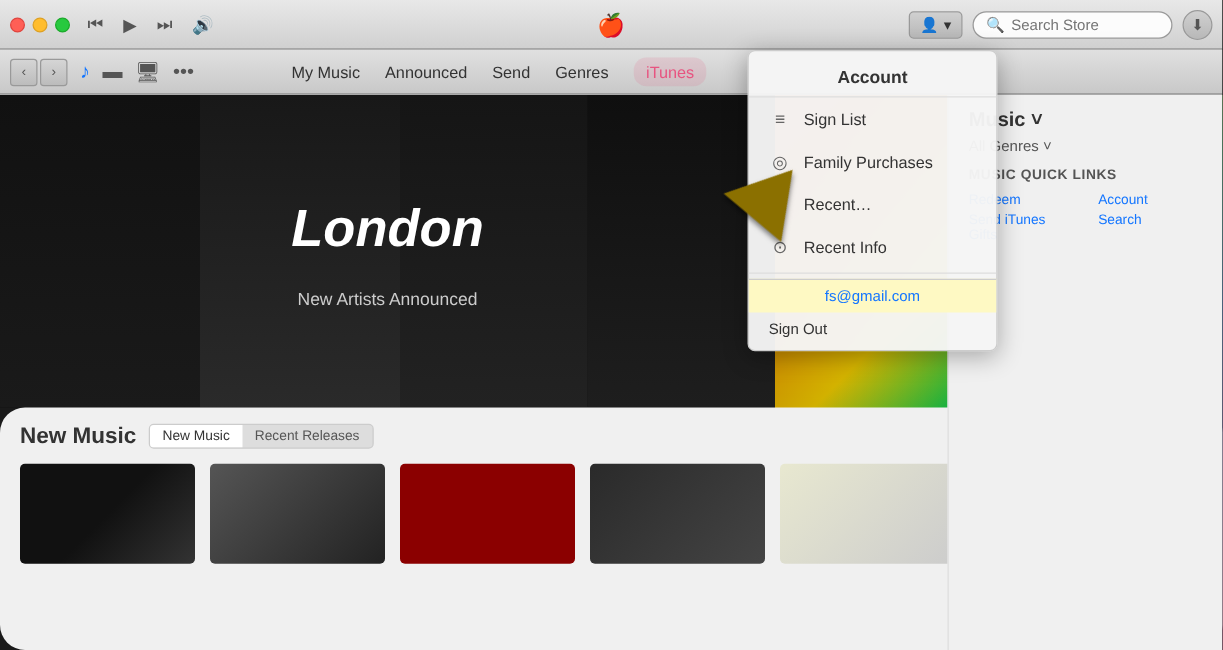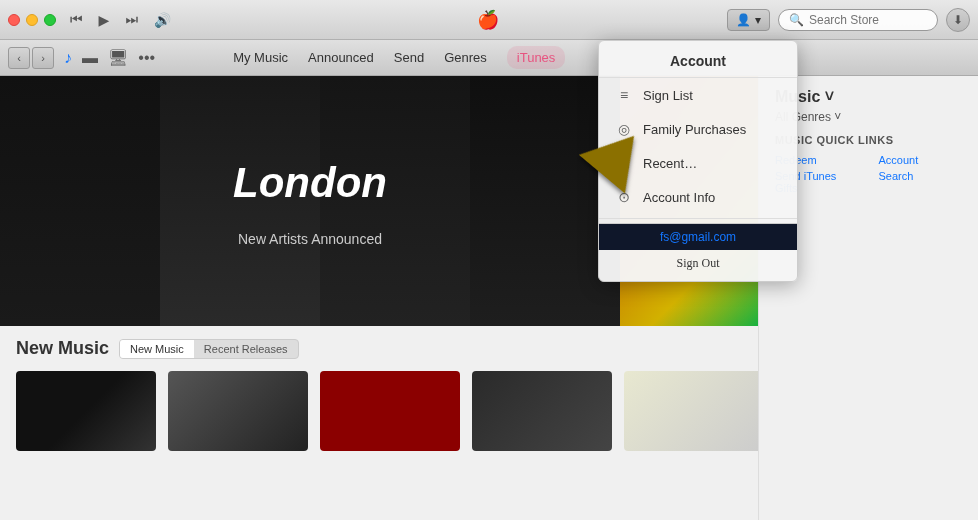--- a/index.html
+++ b/index.html
@@ -246,20 +246,21 @@
 
     
     .new-music-section {
       position: absolute;
       bottom: 0;
       left: 0;
       right: 0;
       height: calc(520px - 76px - 250px);
       background: #f0f0f0;
       padding: 12px 16px;
+      border-radius: 20px;
     }
     .section-header {
       display: flex;
       align-items: center;
       margin-bottom: 12px;
       gap: 10px;
     }
     .section-title {
       font-size: 18px;
       font-weight: 600;
@@ -391,37 +392,36 @@
       font-size: 14px;
       color: #666;
     }
     .dropdown-divider {
       height: 1px;
       background: #ddd;
       margin: 4px 0;
     }
     .dropdown-email-section {
       padding: 6px 16px;
-      background: #0f172a;
+      background: #fef9c3;
       border-top: 1px solid #ccc;
     }
     .dropdown-email {
       font-size: 12px;
       color: #1476ff;
       text-align: center;
       display: block;
     }
     .dropdown-signout {
       font-size: 12px;
       color: #333;
-      text-align: center;
+      text-align: left;
       padding: 6px 16px;
       display: block;
       cursor: pointer;
-      font-family: Liberation Serif, serif;
     }
 
     
     .dropdown-arrow {
       position: absolute;
       top: 130px;
       right: 330px;
       z-index: 1001;
     }
     .arrow-shape {
@@ -571,21 +571,21 @@
   <div class="dropdown-item">
     <span class="dropdown-icon">◎</span>
     <span>Family Purchases</span>
   </div>
   <div class="dropdown-item">
     <span class="dropdown-icon">⊞</span>
     <span>Recent…</span>
   </div>
   <div class="dropdown-item">
     <span class="dropdown-icon">⊙</span>
-    <span>Account Info</span>
+    <span>Recent Info</span>
   </div>
   <div class="dropdown-divider"></div>
   <div class="dropdown-email-section">
     <span class="dropdown-email">fs@gmail.com</span>
   </div>
   <span class="dropdown-signout">Sign Out</span>
 </div>
 
 <div class="dropdown-arrow">
   <div class="arrow-shape"></div>

